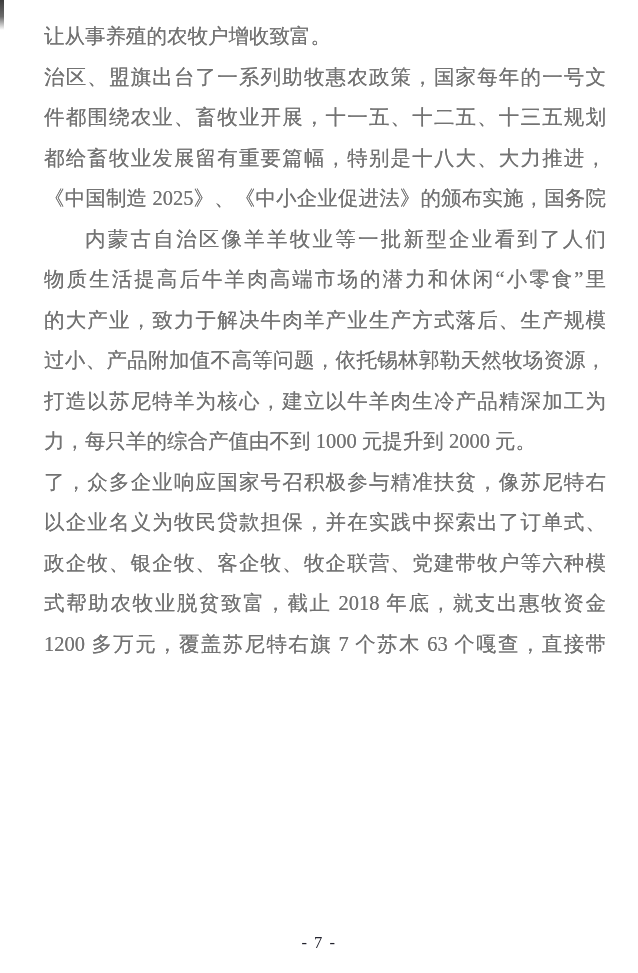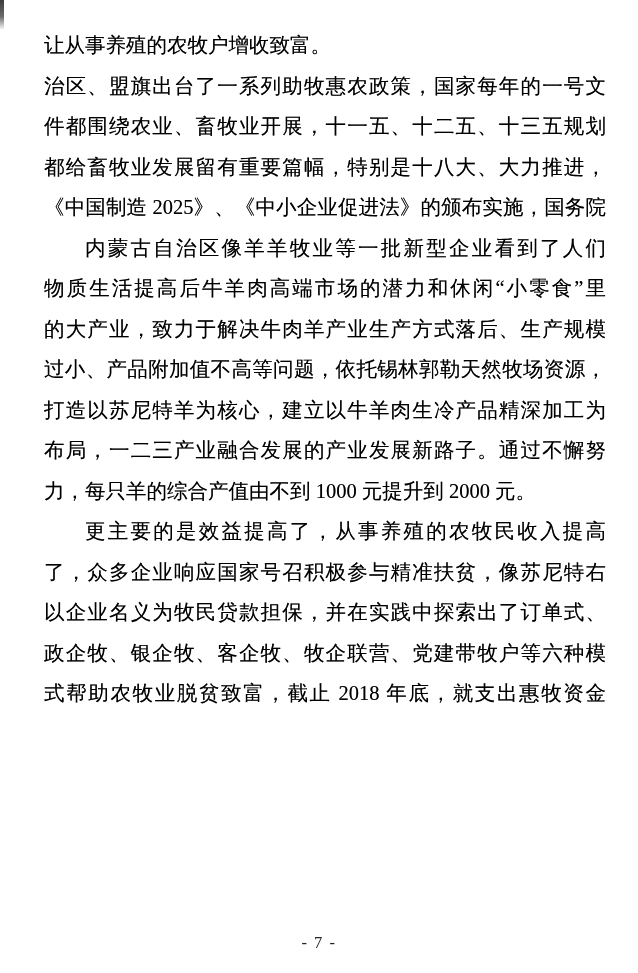--- a/index.html
+++ b/index.html
@@ -24,24 +24,24 @@
     position: absolute;
     left: 0;
     top: 0;
     width: 4px;
     height: 30px;
     background: linear-gradient(to bottom, #3c3c3c 0%, #6b6b6b 55%, rgba(120,120,120,0) 100%);
   }
   .text-block {
     position: absolute;
     left: 44px;
-    top: 25px;
+    top: 16px;
     width: 562px;
     font-size: 20.5px;
-    color: #000000;
+    color: #737373;
     text-shadow: 0 0 0.4px rgba(20,20,20,0.55);
   }
   .ln {
     height: 40.5px;
     line-height: 40.5px;
     overflow: hidden;
   }
   
   .j {
     text-align: justify;
@@ -80,24 +80,23 @@
     <div class="ln left">让从事养殖的农牧户增收致富。</div>
     <div class="ln j">治区、盟旗出台了一系列助牧惠农政策，国家每年的一号文</div>
     <div class="ln j">件都围绕农业、畜牧业开展，十一五、十二五、十三五规划</div>
     <div class="ln j">都给畜牧业发展留有重要篇幅，特别是十八大、大力推进，</div>
     <div class="ln j">《中国制造 2025》、《中小企业促进法》的颁布实施，国务院</div>
     <div class="ln j ind">内蒙古自治区像羊羊牧业等一批新型企业看到了人们</div>
     <div class="ln j">物质生活提高后牛羊肉高端市场的潜力和休闲“小零食”里</div>
     <div class="ln j">的大产业，致力于解决牛肉羊产业生产方式落后、生产规模</div>
     <div class="ln j">过小、产品附加值不高等问题，依托锡林郭勒天然牧场资源，</div>
     <div class="ln j">打造以苏尼特羊为核心，建立以牛羊肉生冷产品精深加工为</div>
-    <div class="ln j">布局，一二三产业融合发展的产业发展新路子。通过不懈努</div>
     <div class="ln left">力，每只羊的综合产值由不到 1000 元提升到 2000 元。</div>
-    <div class="ln j ind">更主要的是效益提高了，从事养殖的农牧民收入提高</div>
     <div class="ln j">了，众多企业响应国家号召积极参与精准扶贫，像苏尼特右</div>
     <div class="ln j">以企业名义为牧民贷款担保，并在实践中探索出了订单式、</div>
     <div class="ln j">政企牧、银企牧、客企牧、牧企联营、党建带牧户等六种模</div>
     <div class="ln j">式帮助农牧业脱贫致富，截止 2018 年底，就支出惠牧资金</div>
+    <div class="ln j">1200 多万元，覆盖苏尼特右旗 7 个苏木 63 个嘎查，直接带</div>
   </div>
 
   <div class="page-number">- 7 -</div>
 
 </div>
 
 </body></html>

